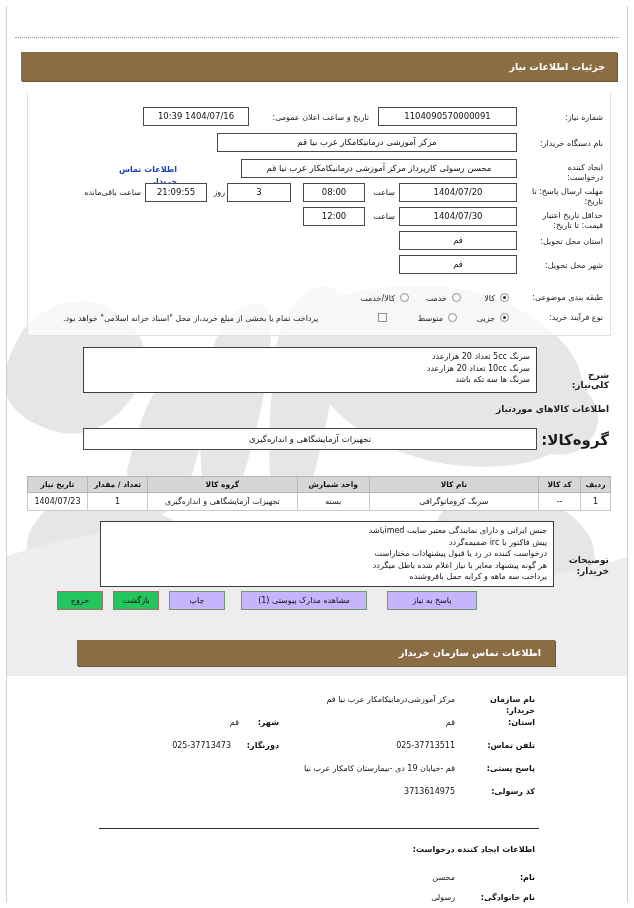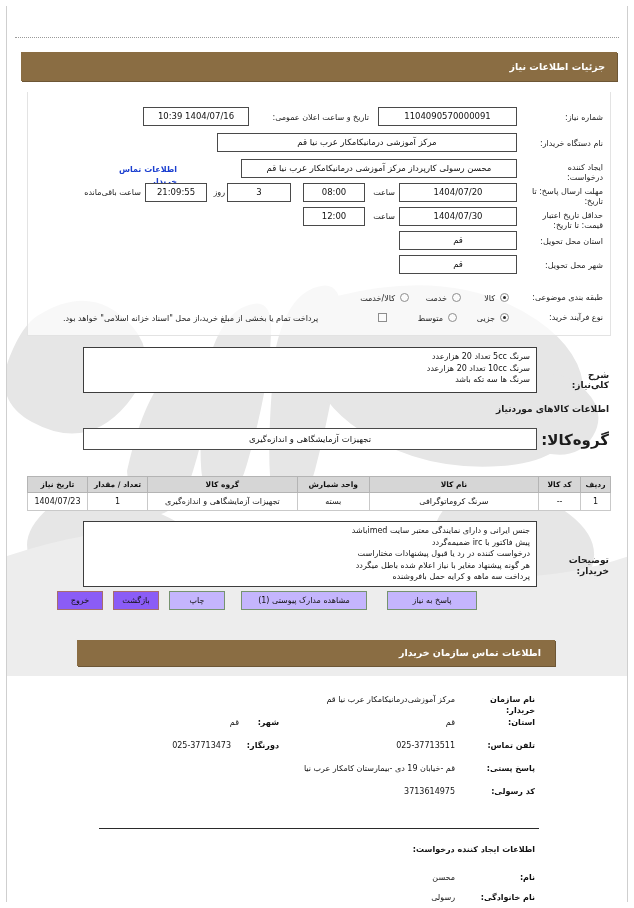--- a/index.html
+++ b/index.html
@@ -195,21 +195,21 @@
     height: 19px;
     line-height: 17px;
     text-align: center;
     font-size: 8px;
     color: #111;
     border: 1.4px solid #7a7a7a;
     cursor: pointer;
     white-space: nowrap;
   }
   .btn.green { background: #c4b5fd; border-color: #76936f; }
-  .btn.pink  { background: #8b5cf6; border-color: #a76d6d; font-family: Liberation Serif, serif; }
+  .btn.pink  { background: #22c55e; border-color: #a76d6d; }
 
   
   .ci-lbl {
     position: absolute;
     font-size: 8px; font-weight: bold; color: #111;
     text-align: right; line-height: 11px;
   }
   .ci-val {
     position: absolute;
     font-size: 8px; color: #151515;
@@ -346,21 +346,21 @@
           <td>بسته</td>
           <td>تجهیزات  آزمایشگاهی و اندازه‌گیری</td>
           <td>1</td>
           <td>1404/07/23</td>
         </tr>
       </tbody>
     </table>
 
     <div class="lbl lbl-b" style="right:18px; top:549px; width:50px; font-size:9px;">توضیحات</div>
     <div class="lbl lbl-b" style="right:18px; top:560px; width:50px; font-size:9px;">خریدار:</div>
-    <div class="box-ta" style="right:90px; top:515px; width:454px; height:66px;">جنس ایرانی و دارای نمایندگی معتبر سایت imedباشد
+    <div class="box-ta" style="right:73px; top:515px; width:454px; height:66px;">جنس ایرانی و دارای نمایندگی معتبر سایت imedباشد
 پیش فاکتور با irc  ضمیمه‌گردد
 درخواست کننده در رد یا قبول  پیشنهادات  مختاراست
 هر گونه  پیشنهاد مغایر با  نیاز اعلام شده  باطل میگردد
 پرداخت سه ماهه و کرایه حمل بافروشنده</div>
 
     <div id="btnrow">
       <div class="btn green" style="right:134px; width:90px;">پاسخ به نیاز</div>
       <div class="btn green" style="right:244px; width:126px;">مشاهده مدارک پیوستی (1)</div>
       <div class="btn green" style="right:386px; width:56px;">چاپ</div>
       <div class="btn pink" style="right:452px; width:46px;">بازگشت</div>

